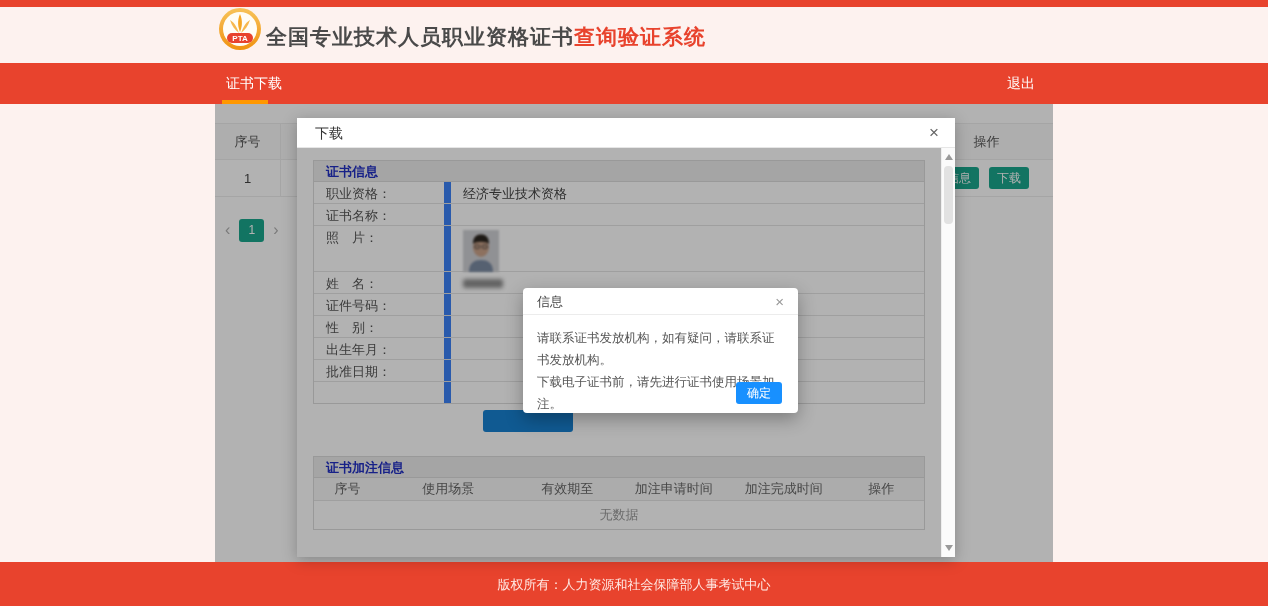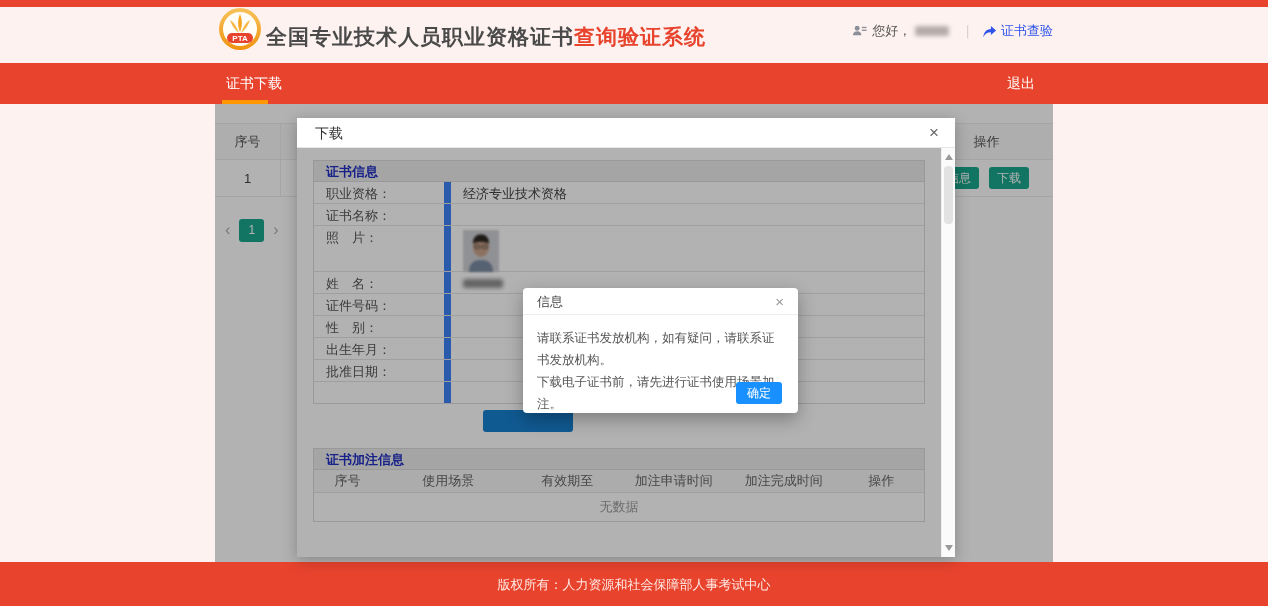--- a/index.html
+++ b/index.html
@@ -71,21 +71,21 @@
   .f-label { width:137px; padding:3px 12px 0; color:#555; border-right:7px solid #3b82f6; flex-shrink:0; }
   .f-value { flex:1; padding:3px 12px 0; color:#444; }
   .f-row.photo-row { height:46px; }
   .f-row.empty-row { height:21px; }
 
   .photo { width:36px; height:42px; margin-top:1px; filter:blur(1.2px); }
   .blur-value { display:inline-block; width:40px; height:9px; margin-top:4px; background:#8f8f8f; filter:blur(2px); border-radius:2px; }
 
   .hidden-blue-btn { position:relative; margin:6px 0 0 170px; width:90px; height:22px; background:#1781d2; border:none; border-radius:3px; cursor:pointer; }
 
-  .annot-section { margin-top:12px; }
+  .annot-section { margin-top:20px; }
   .a-header-row { display:flex; height:23px; border-bottom:1px solid #e4e4e4; background:#f7f7f7; font-size:13px; color:#666; }
   .a-col { display:flex; align-items:center; justify-content:center; }
   .a-col:nth-child(1){ width:11%; } .a-col:nth-child(2){ width:22%; }
   .a-col:nth-child(3){ width:17%; } .a-col:nth-child(4){ width:18%; }
   .a-col:nth-child(5){ width:18%; } .a-col:nth-child(6){ width:14%; }
   .a-empty { height:28px; display:flex; align-items:center; justify-content:center; font-size:13px; color:#9a9a9a; }
 
   .dl-overlay { position:absolute; left:0; top:30px; width:644px; height:409px; background:rgba(0,0,0,.30); z-index:5; }
 
   
@@ -120,41 +120,20 @@
       <path d="M12 13 C14 19 17 23 21 26 C19 21 17 16 12 13 Z" fill="#f7b84e"></path>
       <path d="M32 13 C30 19 27 23 23 26 C25 21 27 16 32 13 Z" fill="#f7b84e"></path>
       <rect x="9" y="26" width="26" height="10" rx="5" fill="#e8432d"></rect>
       <text x="22" y="33.5" text-anchor="middle" font-size="8" font-weight="bold" fill="#fff" font-family="Liberation Sans, sans-serif">PTA</text>
     </svg>
   </div>
   <div class="brand-title">
     <span class="main">全国专业技术人员职业资格证书</span><span class="accent">查询验证系统</span>
   </div>
 
-  <div class="user-info">
-    <span class="u-icon">
-      <svg viewBox="0 0 16 16" width="15" height="15">
-        <circle cx="5.5" cy="4.5" r="2.6" fill="#8a8f99"></circle>
-        <path d="M1 12 C1 9 3 7.8 5.5 7.8 C8 7.8 10 9 10 12 Z" fill="#8a8f99"></path>
-        <rect x="10.5" y="3" width="5" height="1.4" fill="#8a8f99"></rect>
-        <rect x="10.5" y="6" width="5" height="1.4" fill="#8a8f99"></rect>
-      </svg>
-    </span>
-    <span>您好，</span>
-    <span class="blur-name"></span>
-    <span class="sep">｜</span>
-    <span class="verify-link">
-      <span class="s-icon">
-        <svg viewBox="0 0 16 16" width="15" height="15">
-          <path d="M9.5 2.2 L15 7 L9.5 11.8 L9.5 8.7 C5.5 8.7 3 10.5 1.4 14 C1.8 8.8 4.8 5.4 9.5 5.3 Z" fill="#2f54eb"></path>
-        </svg>
-      </span>
-      <span>证书查验</span>
-    </span>
-  </div>
 </div>
 
 <div class="nav-bar">
   <div class="nav-tab">证书下载</div>
   <div class="nav-indicator"></div>
   <div class="nav-logout">退出</div>
 </div>
 
 <div class="content-card">
   <div class="records-table">

